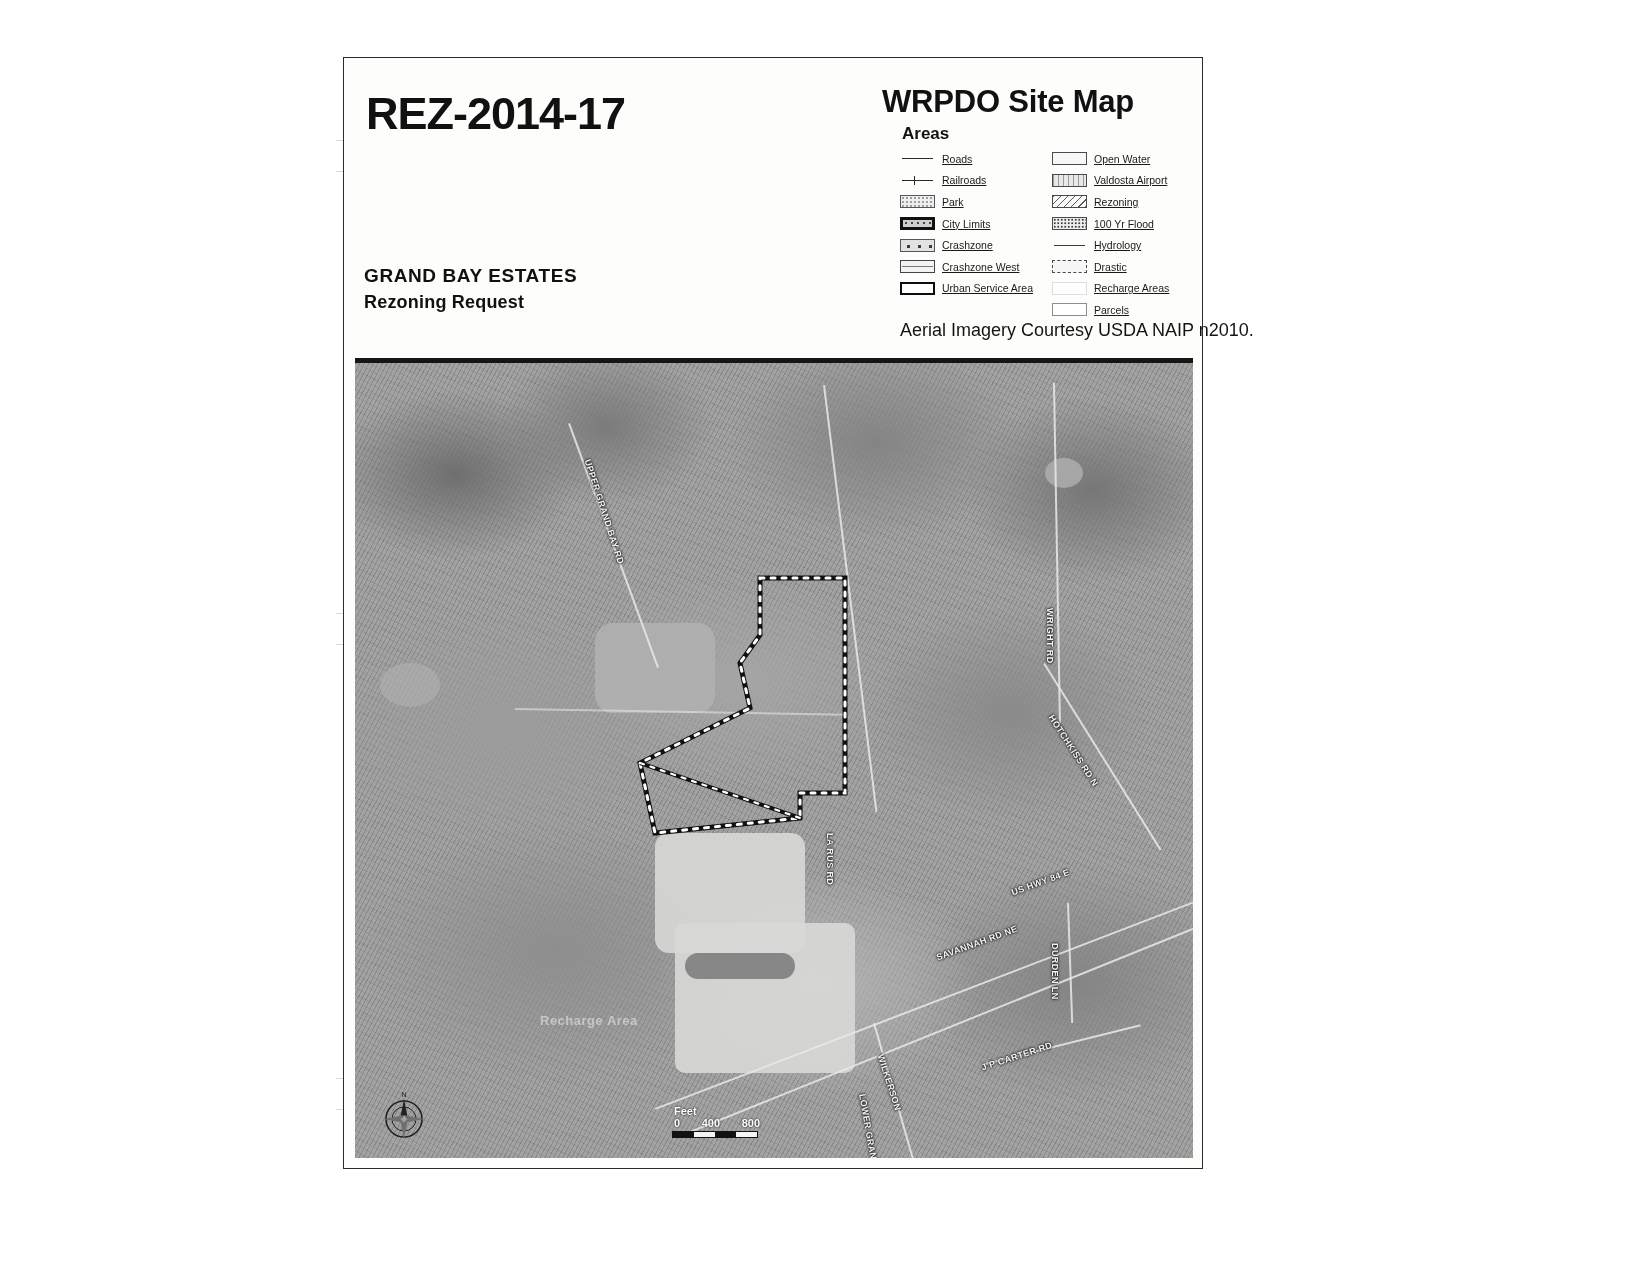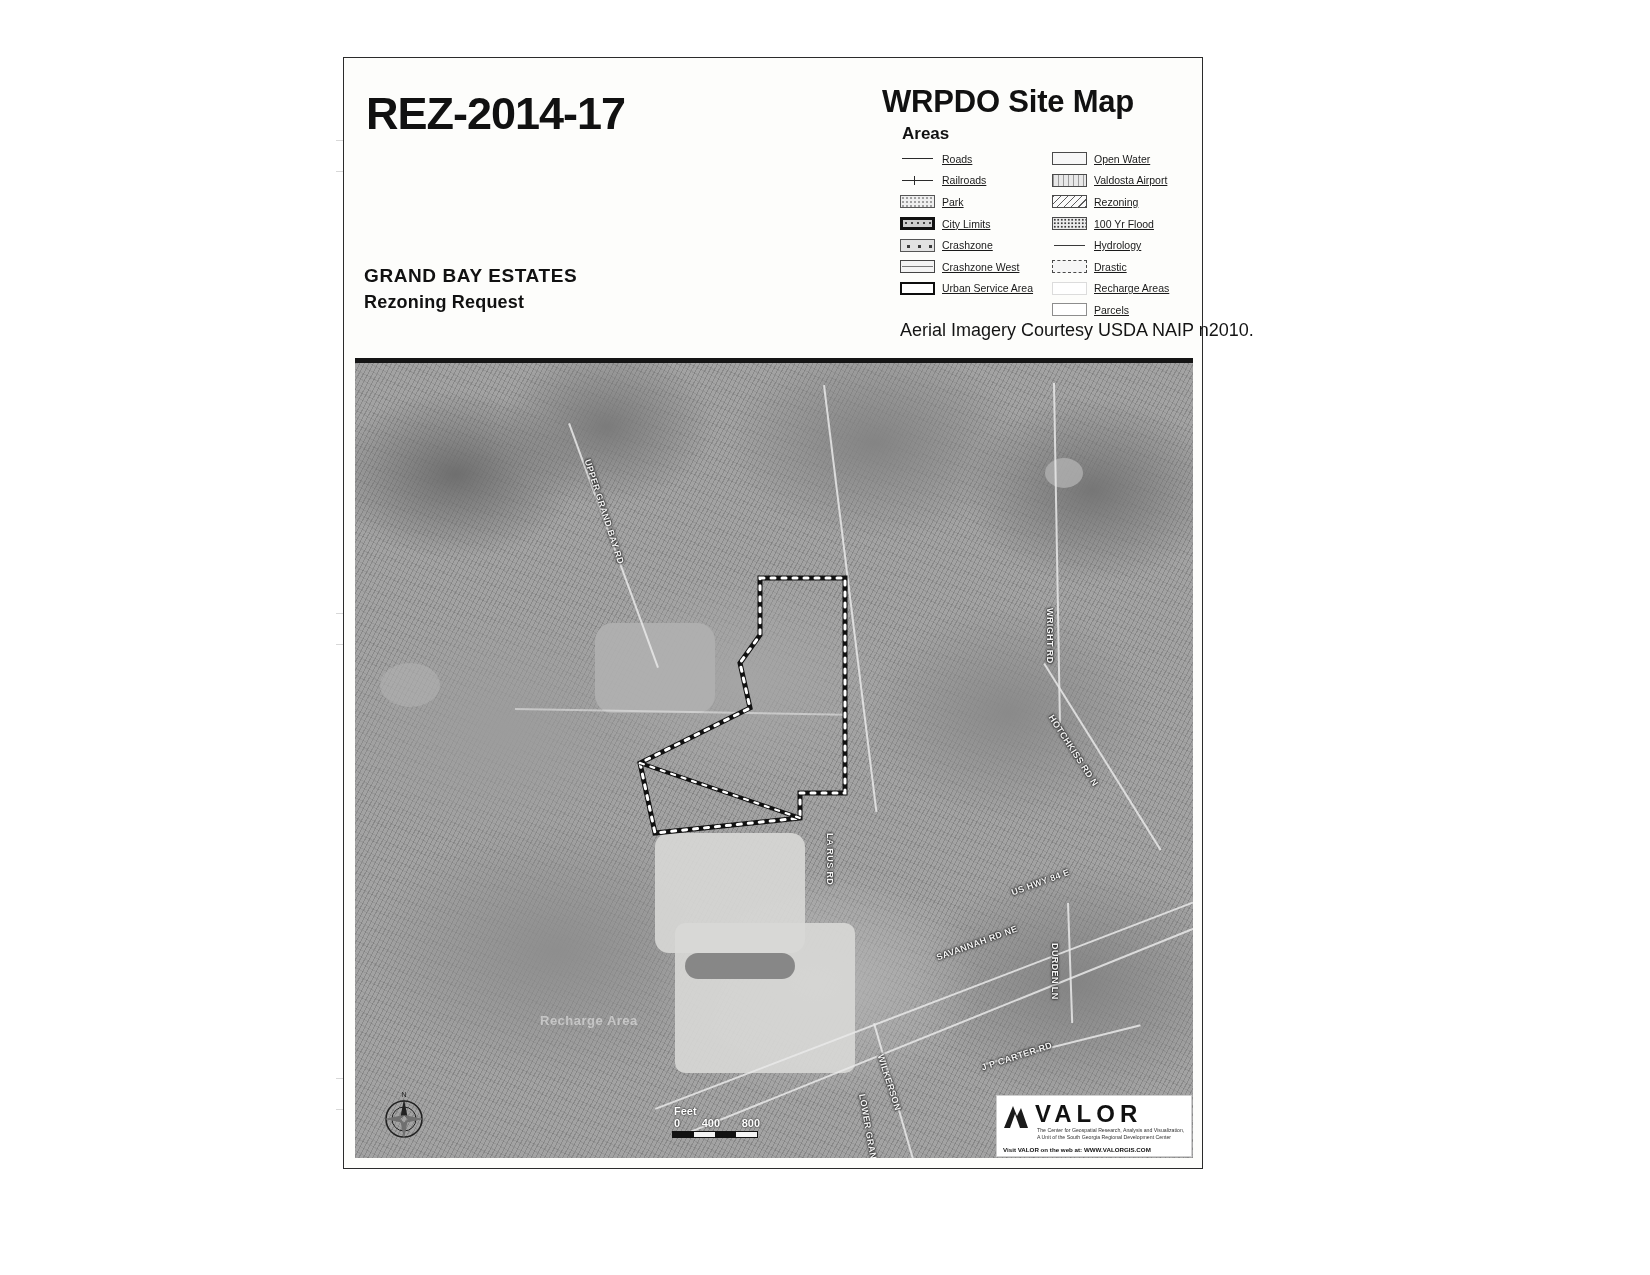--- a/index.html
+++ b/index.html
@@ -539,23 +539,14 @@
         <span>800</span>
       </div>
       <div class="bar">
         <span></span>
           <span></span>
           <span></span>
           <span></span>
       </div>
     </div>
 
-    <div id="valor">
-      <svg id="valor-mark" viewBox="0 0 30 30">
-        <path d="M3 26 L12 4 L16 14 L20 6 L27 26 Z" fill="#1b1b1b"></path>
-        <path d="M9 26 L14 12 L19 26 Z" fill="#ffffff"></path>
-      </svg>
-      <div id="valor-word">VALOR</div>
-      <div id="valor-tag">The Center for Geospatial Research, Analysis and Visualization, A Unit of the South Georgia Regional Development Center</div>
-      <div id="valor-url">Visit VALOR on the web at: WWW.VALORGIS.COM</div>
-    </div>
   </div>
 </div>
 
 </body></html>

